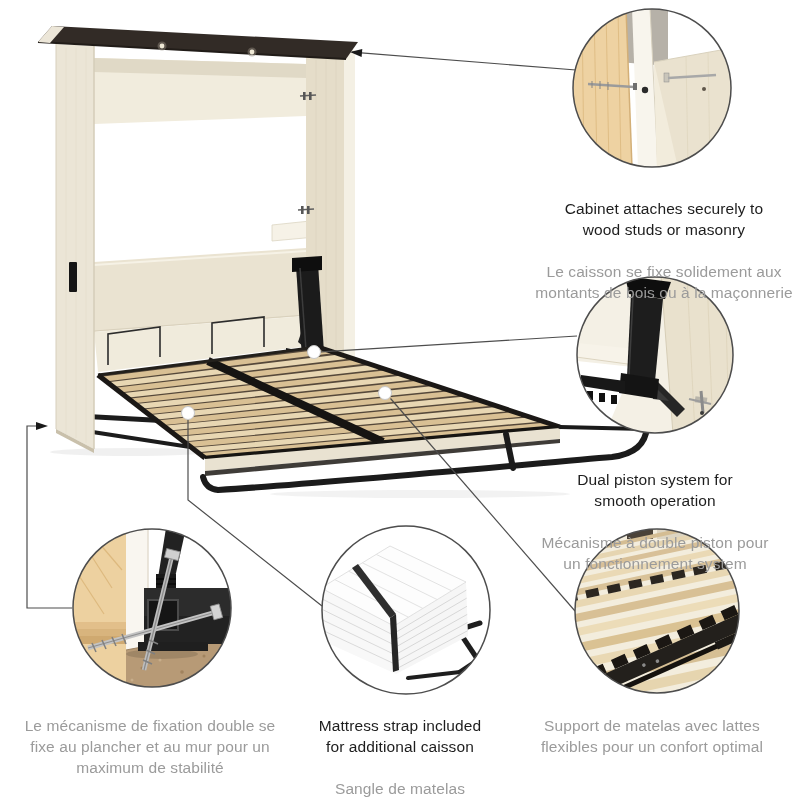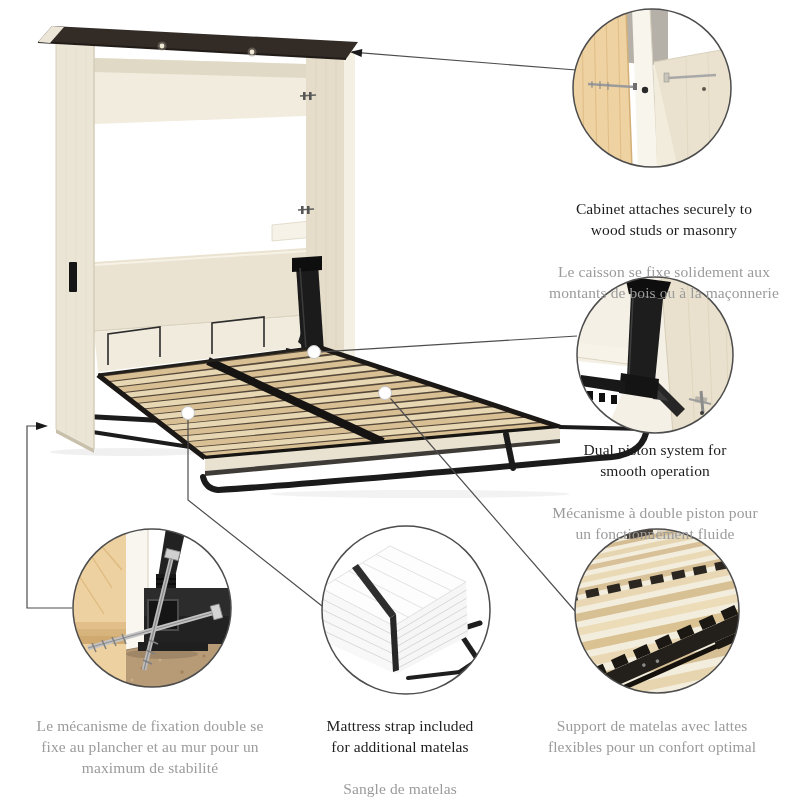--- a/index.html
+++ b/index.html
@@ -1,17 +1,17 @@
 <!DOCTYPE html>
 <html><head>
 <meta charset="utf-8">
 <style>
   html,body{margin:0;padding:0;background:#ffffff;}
   .stage{position:relative;width:800px;height:800px;background:#fff;overflow:hidden;
-         font-family:Liberation Serif, serif;}
+         font-family:Liberation Sans, sans-serif;}
   .stage svg{position:absolute;left:0;top:0;}
   .caption{position:absolute;text-align:center;font-size:15.5px;line-height:21px;
            white-space:pre-line;letter-spacing:.1px;}
   .cap-en{color:#1d1d1d;font-weight:500;}
   .cap-fr{color:#9b9b9b;font-weight:400;}
 </style>
 </head>
 <body>
 
 <div class="stage">
@@ -371,34 +371,34 @@
     <circle cx="657" cy="611" r="82" fill="none" stroke="#4d4d4d" stroke-width="1.5"></circle>
   </g>
 </svg>
 
   <div class="caption" style="left:520px;top:177px;width:288px;">
     <div class="cap-en">Cabinet attaches securely to
 wood studs or masonry</div>
     <div class="cap-fr">Le caisson se fixe solidement aux
 montants de bois ou à la maçonnerie</div>
   </div>
-  <div class="caption" style="left:520px;top:418px;width:270px;">
+  <div class="caption" style="left:520px;top:448px;width:270px;">
     <div class="cap-en">Dual piston system for
 smooth operation</div>
     <div class="cap-fr">Mécanisme à double piston pour
-un fonctionnement fluide</div>
+un fonctionnement system</div>
   </div>
   <div class="caption" style="left:16px;top:694px;width:268px;">
     <div class="cap-fr">Le mécanisme de fixation double se
 fixe au plancher et au mur pour un
 maximum de stabilité</div>
   </div>
   <div class="caption" style="left:288px;top:694px;width:224px;">
     <div class="cap-en">Mattress strap included
-for additional matelas</div>
+for additional caisson</div>
     <div class="cap-fr">Sangle de matelas
 incluse pour une sécurité
 supplémentaire</div>
   </div>
   <div class="caption" style="left:514px;top:694px;width:276px;">
     <div class="cap-fr">Support de matelas avec lattes
 flexibles pour un confort optimal</div>
   </div>
 </div>
 

